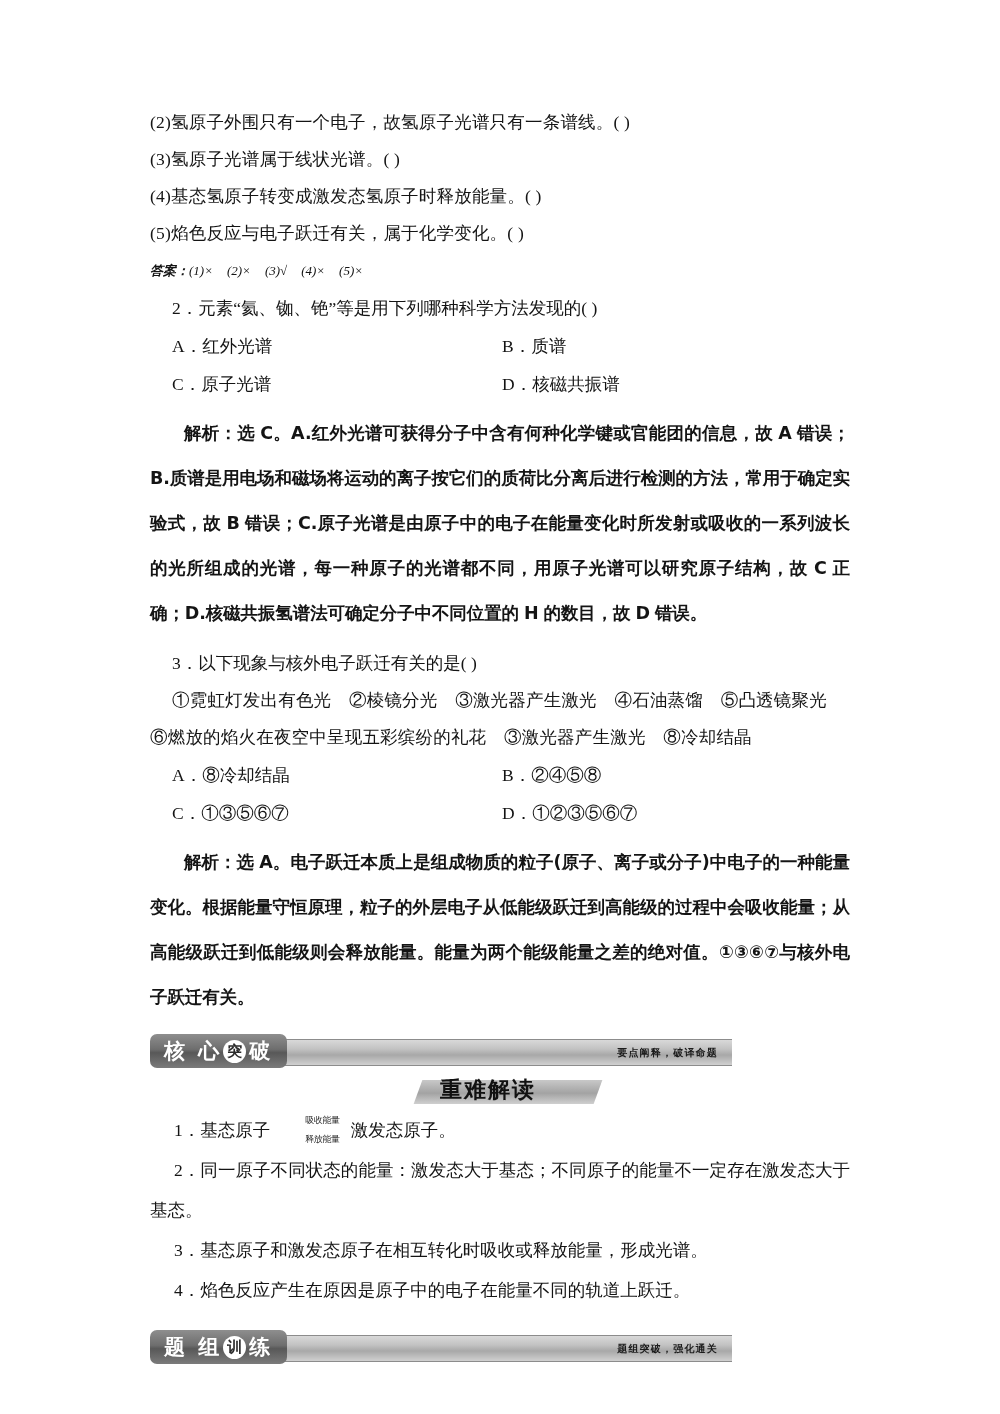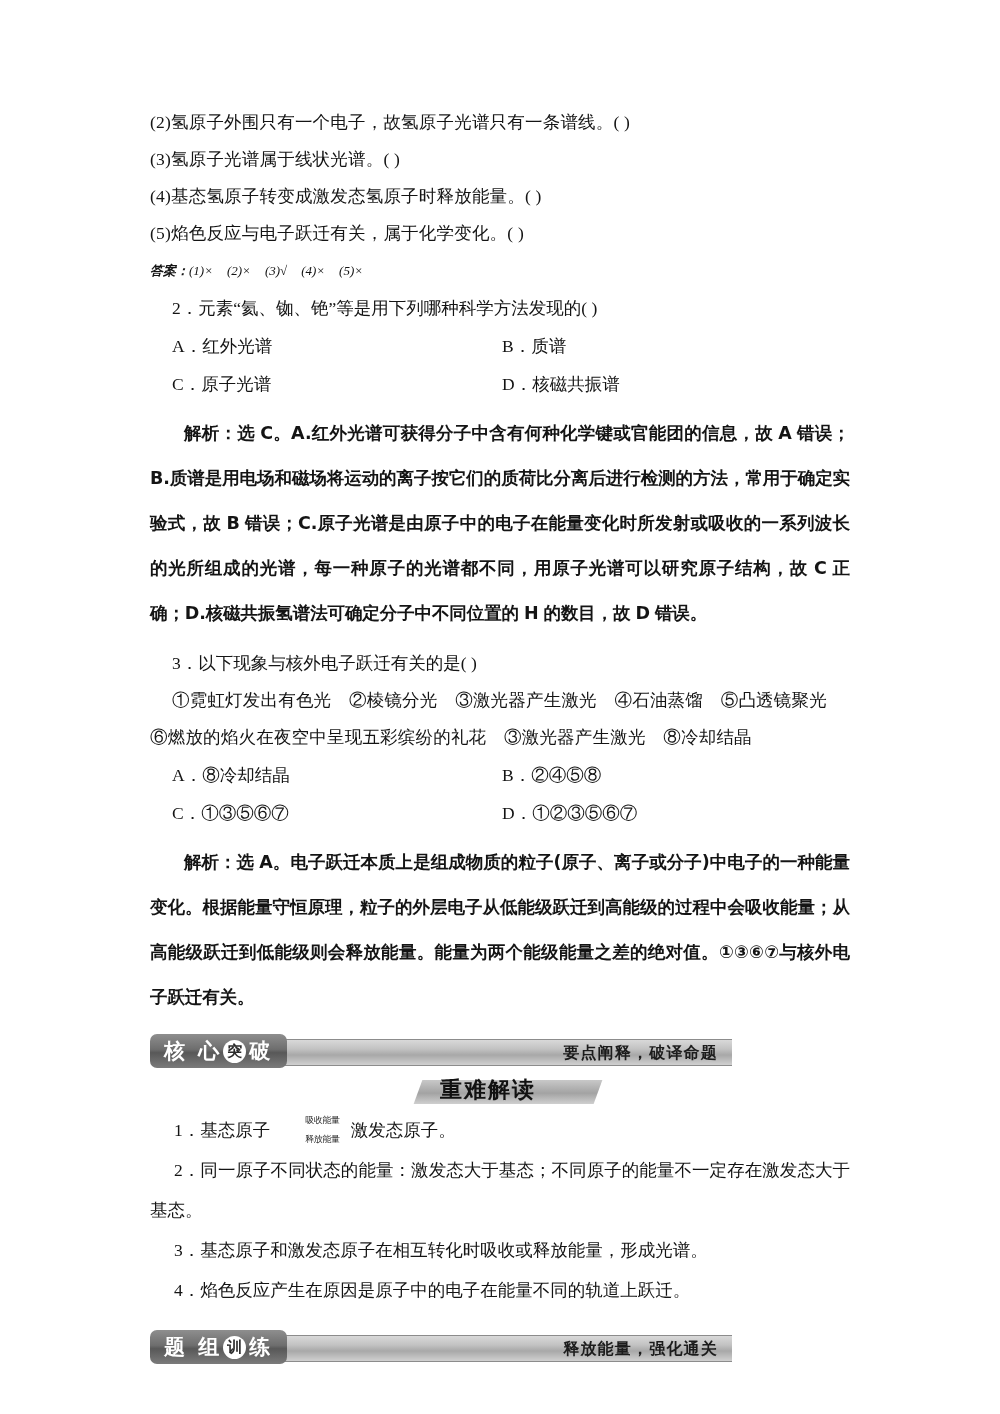--- a/index.html
+++ b/index.html
@@ -121,21 +121,21 @@
     background: linear-gradient(to bottom,
         #d9d9d9 0%, #c3c3c3 35%, #a8a8a8 60%, #d0d0d0 100%);
     border-top: 1px solid #8c8c8c;
     border-bottom: 1px solid #8c8c8c;
   }
   .banner .bar-text {
     position: absolute;
     right: 14px;
     top: 50%;
     transform: translateY(-50%);
-    font-size: 16px;
+    font-size: 10px;
     font-weight: bold;
     color: #1c1c1c;
     letter-spacing: 1.2px;
     font-family: "DejaVu Sans", "Liberation Sans", sans-serif;
     white-space: nowrap;
   }
   .banner .tab {
     position: absolute;
     left: 8px;
     top: 9px;
@@ -282,21 +282,21 @@
           <span class="down">释放能量</span>
         </span><span>激发态原子。</span></div>
 
     <div class="rule">2．同一原子不同状态的能量：激发态大于基态；不同原子的能量不一定存在激发态大于基态。</div>
     <div class="rule">3．基态原子和激发态原子在相互转化时吸收或释放能量，形成光谱。</div>
     <div class="rule">4．焰色反应产生在原因是原子中的电子在能量不同的轨道上跃迁。</div>
 
     <div class="sp14"></div>
     <div class="banner">
       <div class="bar">
-        <span class="bar-text">释放能量，强化通关</span>
+        <span class="bar-text">题组突破，强化通关</span>
       </div>
       <div class="tab"></div>
       <div class="pill">
         <span class="ch">题 组</span>
         <span class="circ">训</span>
         <span class="ch">练</span>
       </div>
     </div>
 
   </div>

